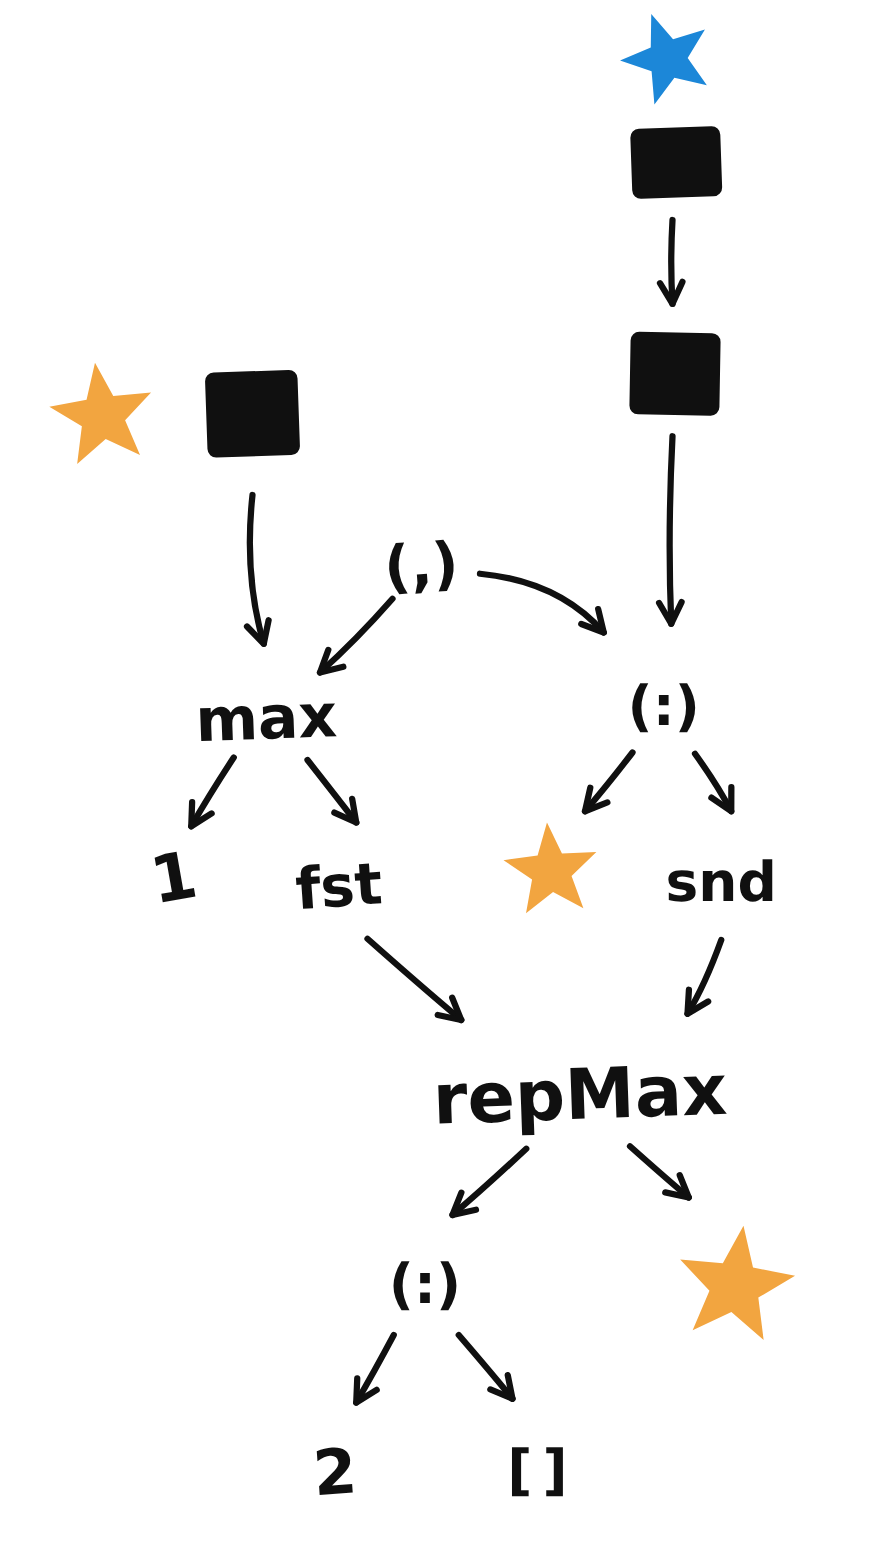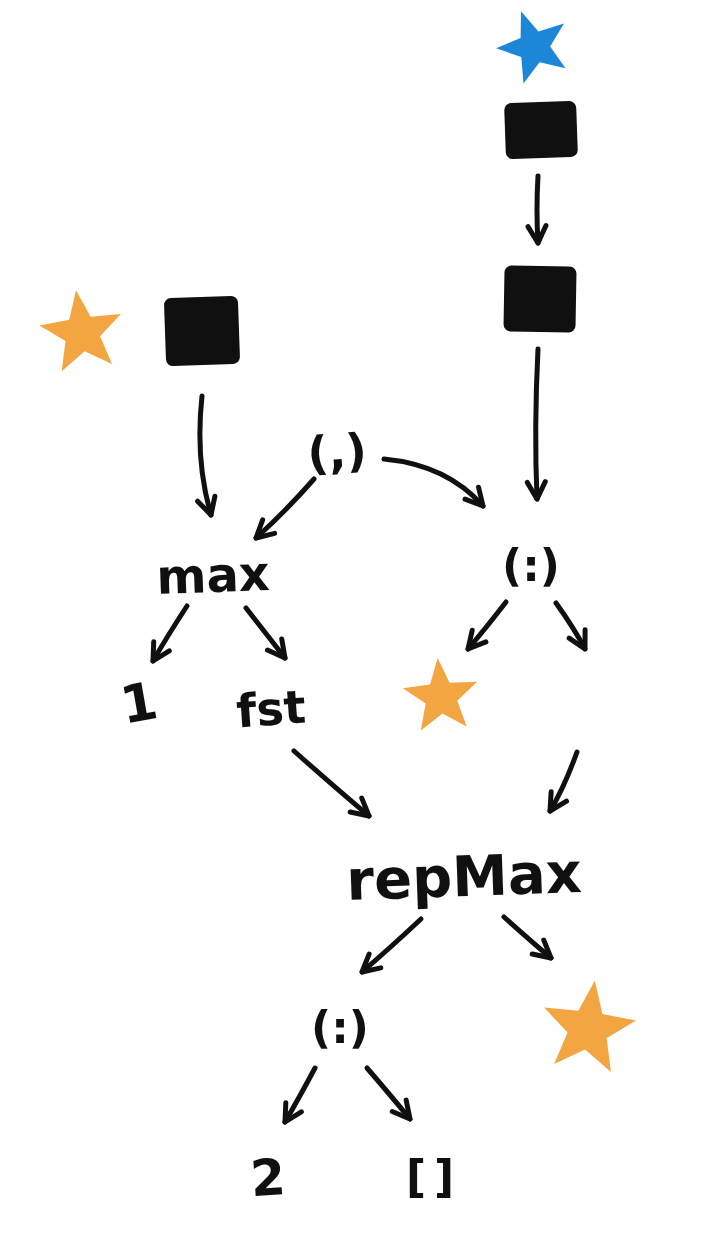--- a/index.html
+++ b/index.html
@@ -92,18 +92,19 @@
     <path class="edge" marker-end="url(#ah)" d="M504,917 Q532,942 551,958"></path>
     <path class="edge" marker-end="url(#ah)" d="M315,1068 Q299,1098 285,1122"></path>
     <path class="edge" marker-end="url(#ah)" d="M367,1068 Q392,1097 410,1119"></path>
   </svg>
 
   <div class="lbl lbl-pair">(,)</div>
   <div class="lbl lbl-max">max</div>
   <div class="lbl lbl-cons-top">(:)</div>
   <div class="lbl lbl-one">1</div>
   <div class="lbl lbl-fst">fst</div>
+  <div class="lbl lbl-snd">snd</div>
   <div class="lbl lbl-repmax">repMax</div>
   <div class="lbl lbl-cons-bottom">(:)</div>
   <div class="lbl lbl-two">2</div>
   <div class="lbl lbl-nil">[]</div>
 
 </div>
 
 </body></html>

